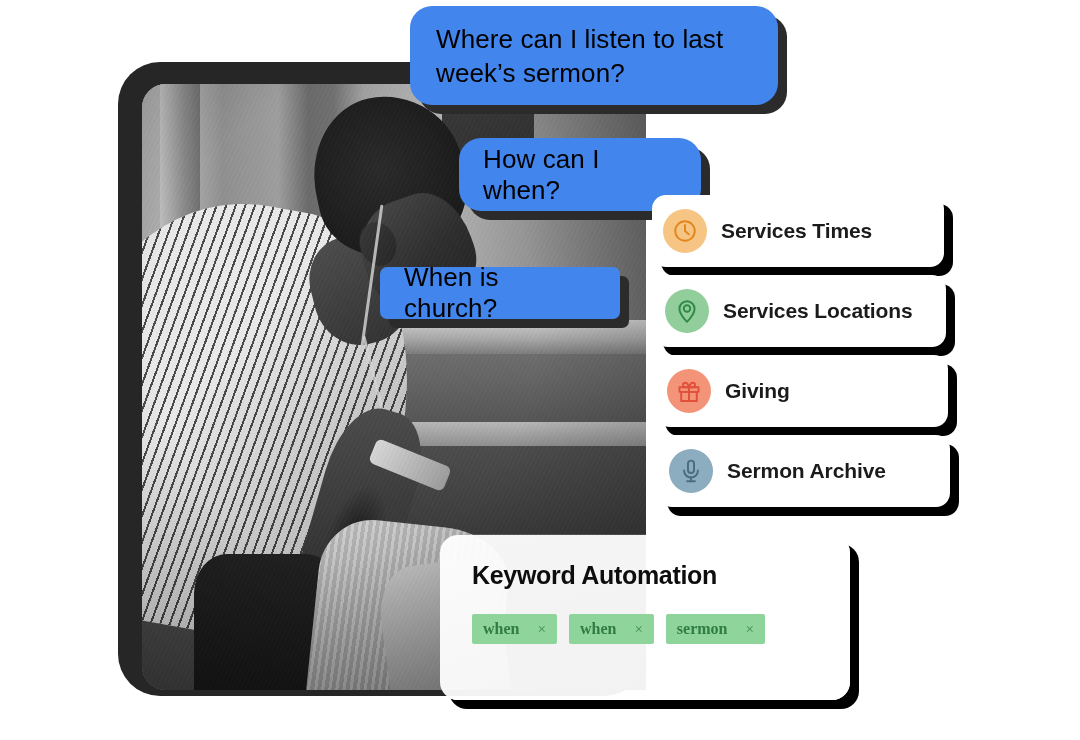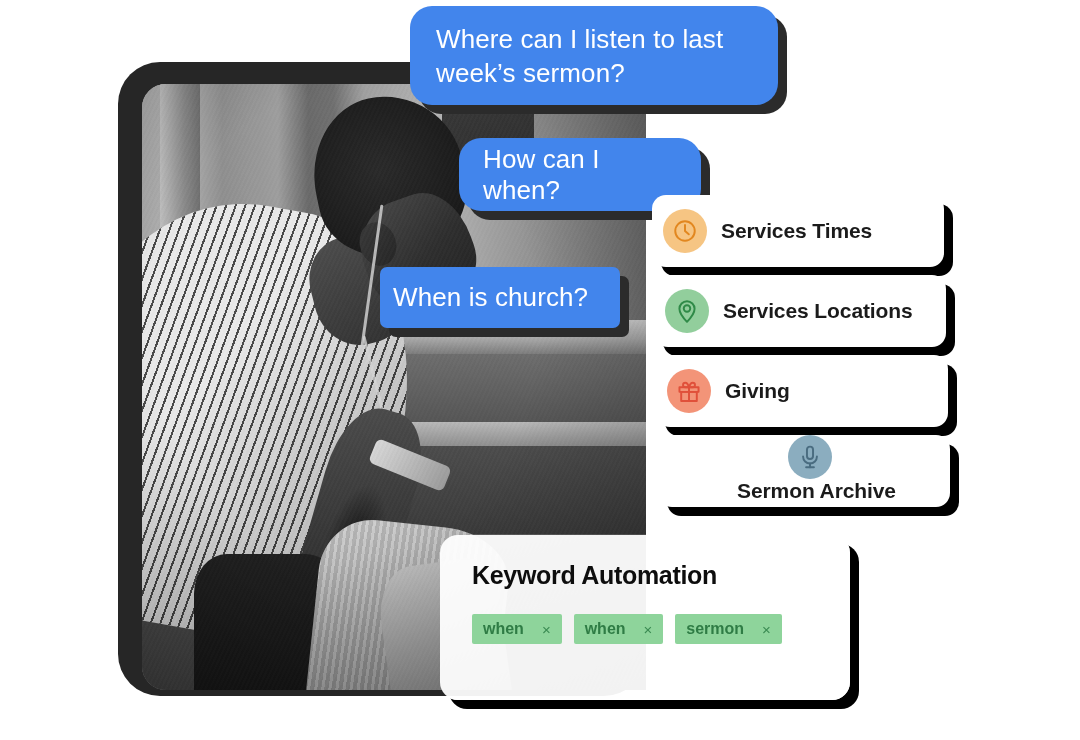--- a/index.html
+++ b/index.html
@@ -162,58 +162,58 @@
   }
   .photo-vig{
     position:absolute;inset:0;
     background:radial-gradient(ellipse at 40% 40%, rgba(0,0,0,0) 45%, rgba(0,0,0,.28) 100%);
   }
 
   
   .bubble{
     position:absolute;
     background:#4285ec;
-    color:#ffffff;
+    color:#000000;
     border-radius:22px;
     box-shadow:9px 9px 0 0 #2b2b2b;
     box-sizing:border-box;
     font-weight:500;
     letter-spacing:.1px;
     display:flex;align-items:center;
   }
   .bubble span{display:block;}
   #bubble1{
     left:410px;top:6px;width:368px;height:99px;
     padding:0 26px;font-size:26px;line-height:34px;
   }
   #bubble2{
     left:459px;top:138px;width:242px;height:73px;
     padding:0 24px;font-size:26px;
   }
   #bubble3{
-    left:380px;top:267px;width:240px;height:61px;
-    padding:0 13px;font-size:26px;border-radius:7px;
+    left:380px;top:267px;width:240px;height:52px;
+    padding:0 24px;font-size:26px;border-radius:7px;
   }
 
   
   .menu{position:absolute;left:652px;top:195px;width:300px;}
   .menu-card{
     position:relative;
     width:292px;height:72px;
     background:#ffffff;
     border-radius:14px;
     box-shadow:9px 9px 0 0 #000000;
     margin-bottom:8px;
     display:flex;align-items:center;
     padding-left:11px;
     box-sizing:border-box;
   }
   .menu-card:nth-child(2){margin-left:2px;}
   .menu-card:nth-child(3){margin-left:4px;}
-  .menu-card:nth-child(4){margin-left:6px;flex-direction:column;}
+  .menu-card:nth-child(4){margin-left:6px;}
   .mc-icon{
     width:44px;height:44px;border-radius:50%;
     display:flex;align-items:center;justify-content:center;
     flex:0 0 auto;
   }
   .mc-label{
     margin-left:14px;
     font-size:21px;font-weight:700;color:#1b1b1b;
     letter-spacing:-.1px;white-space:nowrap;
   }
@@ -233,21 +233,21 @@
   }
   .kw-sub{
     font-size:15px;font-weight:700;color:#1b1b1b;margin:0 0 11px 0;
   }
   .kw-tags{display:flex;gap:12px;align-items:center;}
   .kw-tag{
     background:#8ed49b;
     color:#2f7c45;
     font-size:16px;font-weight:700;
     height:30px;display:flex;align-items:center;
-    padding:0 11px;gap:18px;border-radius:2px;
+    padding:0 11px;gap:18px;border-radius:2px;font-family:Liberation Serif, serif;
   }
   .kw-x{font-size:15px;font-weight:500;color:#3a8a52;cursor:pointer;line-height:1;}
 </style>
 </head>
 <body>
 
 <div id="stage">
 
   <div class="phone"></div>
 

